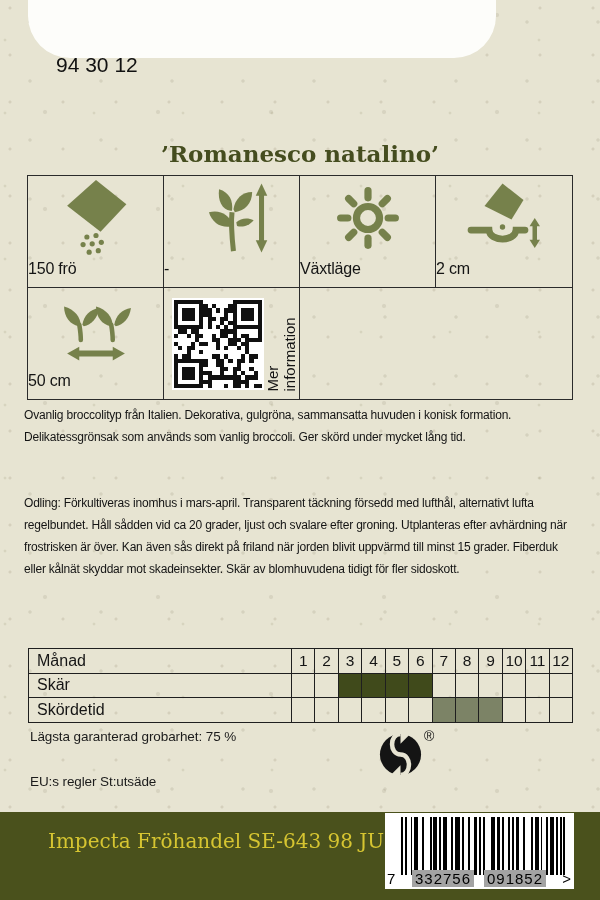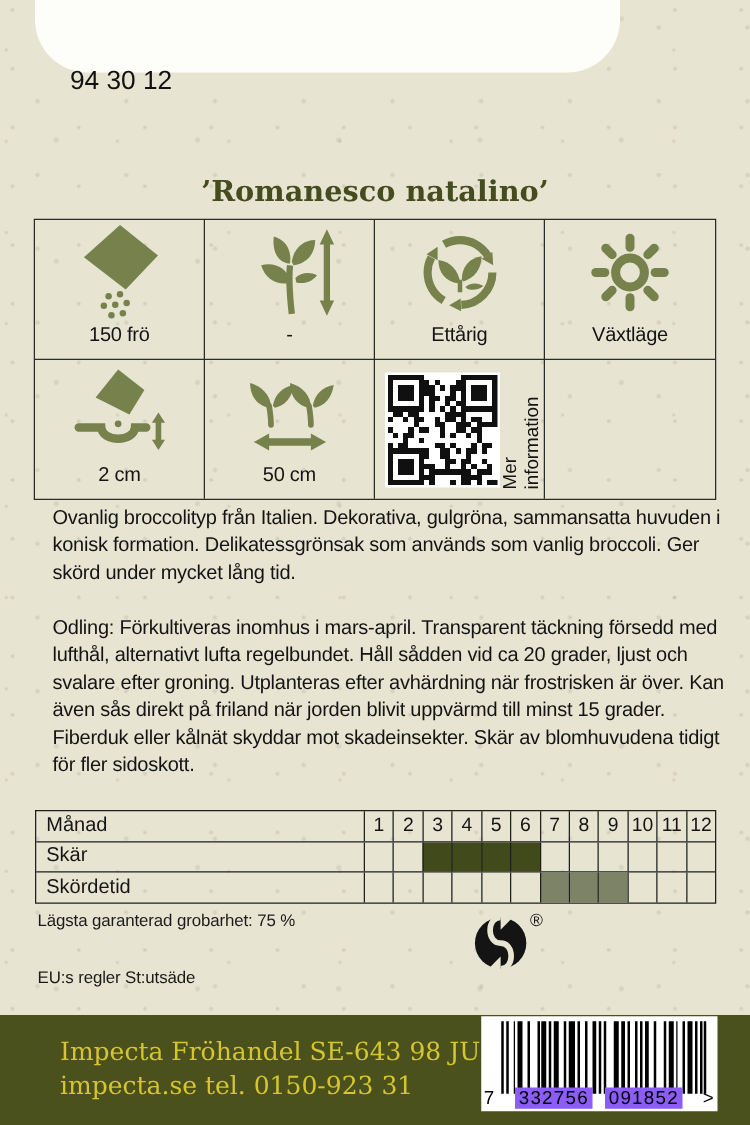--- a/index.html
+++ b/index.html
@@ -20,31 +20,31 @@
   .title{position:absolute;left:0;top:99px;width:600px;text-align:center;
          font-family:"DejaVu Serif",serif;font-weight:700;font-size:37px;line-height:40px;
          color:#454d1f;letter-spacing:-0.5px;}
   .subtitle{position:absolute;left:0;top:140px;width:600px;text-align:center;
          font-family:"DejaVu Serif",serif;font-weight:700;font-size:23px;color:#454d1f;}
   
   .info-grid{position:absolute;left:27px;top:175px;width:546px;height:225px;
          display:grid;grid-template-columns:repeat(4,1fr);grid-template-rows:1fr 1fr;
          border:1.6px solid #2b2b2b;box-sizing:border-box;}
   .info-cell{border-right:1.4px solid #2b2b2b;border-bottom:1.4px solid #2b2b2b;
-         position:relative;display:flex;flex-direction:column;align-items:center;box-sizing:border-box;}
+         position:relative;display:flex;flex-direction:column;align-items:flex-start;box-sizing:border-box;}
   .info-cell:nth-child(4n){border-right:none;}
   .info-cell:nth-child(n+5){border-bottom:none;}
   .icon-box{flex:1;display:flex;align-items:center;justify-content:center;width:100%;}
   .cell-label{font-size:16px;letter-spacing:-0.2px;margin-bottom:9px;color:#141414;}
   .icon-green{fill:#76814b;}
   .qr-wrap{position:absolute;left:8px;top:10px;width:92px;height:92px;background:#fff;padding:2px;box-sizing:border-box;}
   .qr-rot{position:absolute;right:1px;top:8px;bottom:8px;display:flex;align-items:center;
         writing-mode:vertical-rl;transform:rotate(180deg);font-size:15px;color:#141414;}
   
-  .desc,.odling{position:absolute;left:42px;width:547px;font-size:16px;line-height:22px;
+  .desc,.odling{position:absolute;left:24px;width:547px;font-size:12px;line-height:22px;
         letter-spacing:-0.2px;color:#141414;margin:0;}
   .desc{top:404px;}
   .odling{top:492px;}
   .odling b{font-weight:400;}
   
   .cal{position:absolute;left:28px;top:648px;width:545px;border:1.8px solid #1f1f1f;box-sizing:border-box;}
   .cal-row{display:flex;height:23.6px;border-top:1.5px solid #1f1f1f;}
   .cal-row:first-child{border-top:none;}
   .cal-label{width:262px;display:flex;align-items:center;padding-left:8px;font-size:16px;box-sizing:border-box;}
   .cal-cell{flex:1;border-left:1.5px solid #1f1f1f;display:flex;align-items:center;justify-content:center;
@@ -55,21 +55,21 @@
   .greendot{position:absolute;left:377px;top:731px;}
   .regmark{position:absolute;left:424px;top:728px;font-size:14px;color:#141414;}
   
   .footer{position:absolute;left:0;top:812px;width:600px;height:88px;background:#4a511c;}
   .addr{position:absolute;left:48px;font-family:"DejaVu Serif",serif;font-size:20px;color:#d6c531;white-space:nowrap;}
   .addr1{top:17px;} .addr2{top:44px;}
   .barcode-box{position:absolute;left:385px;top:1px;width:189px;height:76px;background:#ffffff;}
   .bars{position:absolute;left:16px;right:8px;top:4px;height:58px;display:flex;}
   .bars div{height:100%;}
   .bd{position:absolute;bottom:2px;font-size:15px;color:#000;letter-spacing:1px;}
-  .bd-bg{background:#8b5cf6;padding:0 3px;}
+  .bd-bg{background:#a3a3a3;padding:0 3px;}
   .bd-7{left:2px;} .bd-g1{left:27px;} .bd-g2{left:99px;} .bd-gt{right:2px;}
 </style>
 </head>
 <body>
 
 <div class="packet">
 
   <div class="hang"></div>
   <div class="artno">94 30 12</div>
 
@@ -102,35 +102,20 @@
           <path d="M48,62 C34,64 22,56 18,42 C34,38 46,46 50,58 Z"></path>
           <path d="M56,56 C62,50 72,49 80,53 C74,61 64,63 57,61 Z"></path>
           <line x1="91" y1="16" x2="91" y2="84" stroke="#76814b" stroke-width="7"></line>
           <polygon points="91,2 83,19 99,19"></polygon>
           <polygon points="91,98 83,81 99,81"></polygon>
         </svg>
       </div>
       <div class="cell-label">-</div>
     </div>
 
-    <div class="info-cell">
-      <div class="icon-box">
-        <svg width="72" height="74" viewBox="0 0 100 100" class="icon-green">
-          <circle cx="50" cy="50" r="36" fill="none" stroke="#76814b" stroke-width="9" stroke-dasharray="55 20.4"></circle>
-          <polygon points="0,-7 13,0 0,7" transform="translate(51,86) rotate(178)"></polygon>
-          <polygon points="0,-7 13,0 0,7" transform="translate(19,33) rotate(-62)"></polygon>
-          <polygon points="0,-7 13,0 0,7" transform="translate(80,31) rotate(58)"></polygon>
-          <path d="M48,62 C34,60 26,50 26,36 C40,38 48,48 50,60 Z"></path>
-          <path d="M52,58 C52,44 60,34 74,32 C74,46 66,56 54,60 Z"></path>
-          <path d="M50,72 C50,66 50,62 50,58" stroke="#76814b" stroke-width="5" fill="none"></path>
-          <path d="M56,66 C62,61 70,61 76,65 C70,70 62,70 58,68 Z"></path>
-        </svg>
-      </div>
-      <div class="cell-label">Ettårig</div>
-    </div>
 
     <div class="info-cell">
       <div class="icon-box">
         <svg width="72" height="74" viewBox="0 0 100 100" class="icon-green">
           <circle cx="50" cy="50" r="16" fill="none" stroke="#76814b" stroke-width="10"></circle>
           <g stroke="#76814b" stroke-width="10" stroke-linecap="round">
             <line x1="78" y1="50" x2="88" y2="50"></line>
             <line x1="69.8" y1="69.8" x2="76.9" y2="76.9"></line>
             <line x1="50" y1="78" x2="50" y2="88"></line>
             <line x1="30.2" y1="69.8" x2="23.1" y2="76.9"></line>
@@ -473,21 +458,20 @@
       <circle cx="24" cy="24" r="21" fill="#141414"></circle>
       <path d="M24,3 C12.5,3 12.5,24 24,24 C35.5,24 35.5,45 24,45" stroke="#e7e4d2" stroke-width="4.6" fill="none"></path>
       <polygon points="24,1 36,1 24,13" fill="#e7e4d2"></polygon>
       <polygon points="24,47 12,47 24,35" fill="#e7e4d2"></polygon>
     </svg>
   </div>
   <div class="regmark">®</div>
 
   <div class="footer">
     <div class="addr addr1">Impecta Fröhandel SE-643 98 JULITA</div>
-    <div class="addr addr2">impecta.se tel. 0150-923 31</div>
     <div class="barcode-box">
       <div class="bars" id="barcode-bars">
           <div style="width: 1.9186px; background: rgb(0, 0, 0);"></div>
           <div style="width: 1.9186px; background: transparent;"></div>
           <div style="width: 1.9186px; background: rgb(0, 0, 0);"></div>
           <div style="width: 3.83721px; background: transparent;"></div>
           <div style="width: 1.9186px; background: rgb(0, 0, 0);"></div>
           <div style="width: 1.9186px; background: transparent;"></div>
           <div style="width: 3.83721px; background: rgb(0, 0, 0);"></div>
           <div style="width: 3.83721px; background: transparent;"></div>

